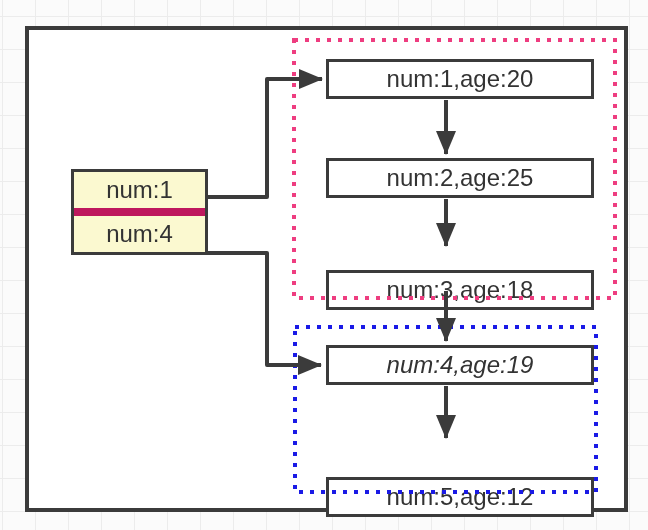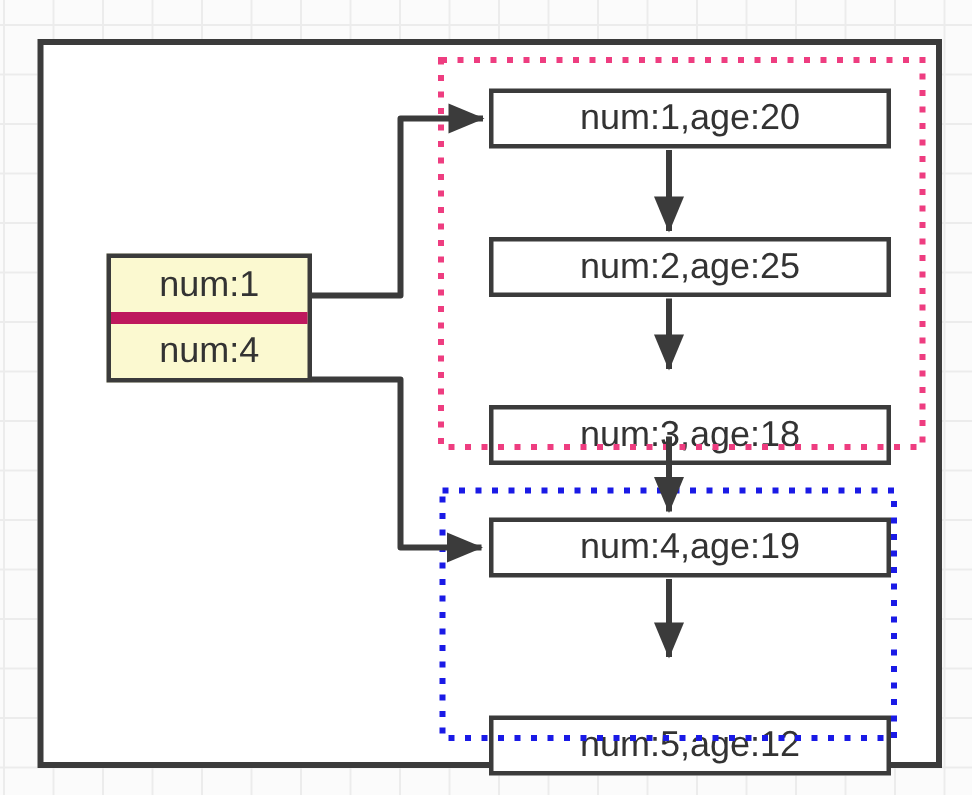--- a/index.html
+++ b/index.html
@@ -44,21 +44,21 @@
     justify-content: center;
     font-size: 24px;
     color: #333333;
     z-index: 2;
     left: 326px;
     text-align: right;
   }
   .node-1 { top: 59px; }
   .node-2 { top: 158px; }
   .node-3 { top: 250px; margin-top: 20px; }
-  .node-4 { top: 345px; }
+  .node-4 { top: 345px; font-style: italic; }
   .node-5 { top: 442px; margin-top: 35px; }
   .index-table {
     position: absolute;
     left: 71px;
     top: 169px;
     width: 137px;
     height: 86px;
     box-sizing: border-box;
     border: 3px solid #3b3b3b;
     background: #fbf9d0;

